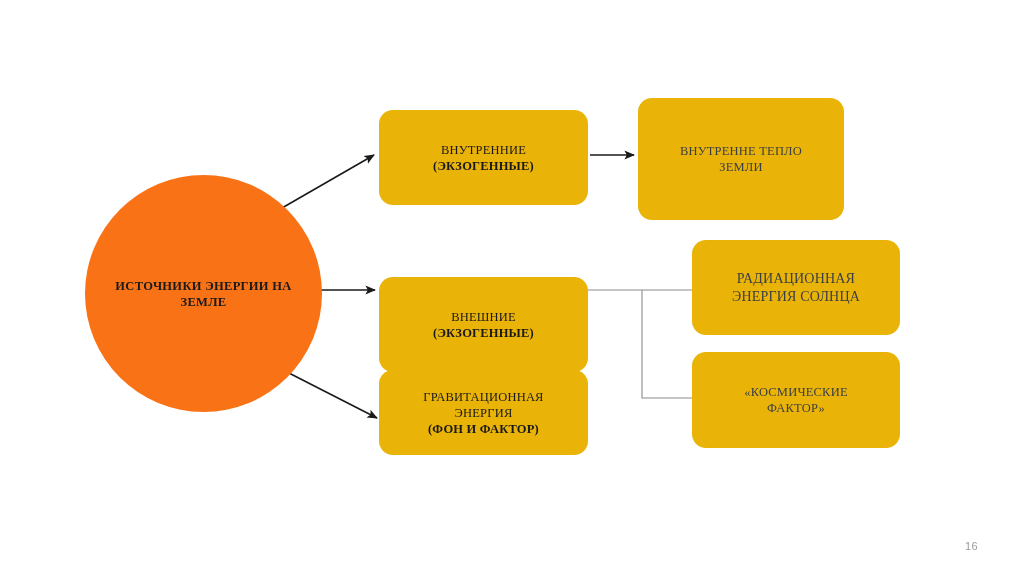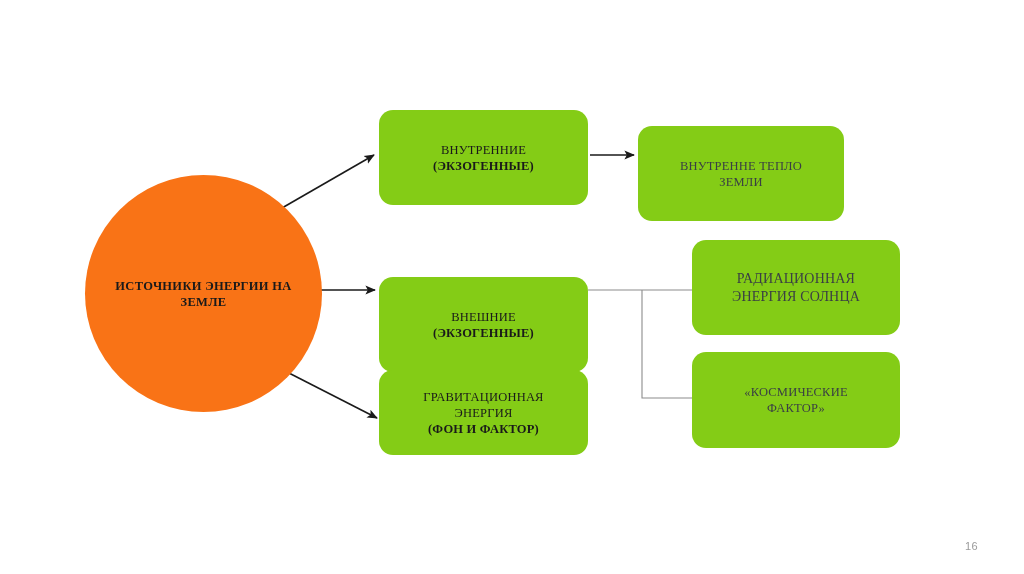--- a/index.html
+++ b/index.html
@@ -20,21 +20,21 @@
   #diagram-svg {
     position: absolute;
     left: 0;
     top: 0;
     width: 1024px;
     height: 574px;
   }
   .node {
     position: absolute;
     box-sizing: border-box;
-    background: #84cc16;
+    background: #eab308;
     display: flex;
     align-items: center;
     justify-content: center;
     text-align: center;
     color: #1a1a1a;
     line-height: 1.28;
   }
   .node.rounded {
     border-radius: 14px;
   }
@@ -88,23 +88,23 @@
     left: 379px;
     top: 370px;
     width: 209px;
     height: 85px;
     font-size: 12.5px;
   }
 
   
   #node-internal-heat {
     left: 638px;
-    top: 126px;
+    top: 98px;
     width: 206px;
-    height: 95px;
+    height: 122px;
     font-size: 12.5px;
     color: #3a3f44;
   }
   #node-solar {
     left: 692px;
     top: 240px;
     width: 208px;
     height: 95px;
     font-size: 14px;
     color: #3a3f44;

